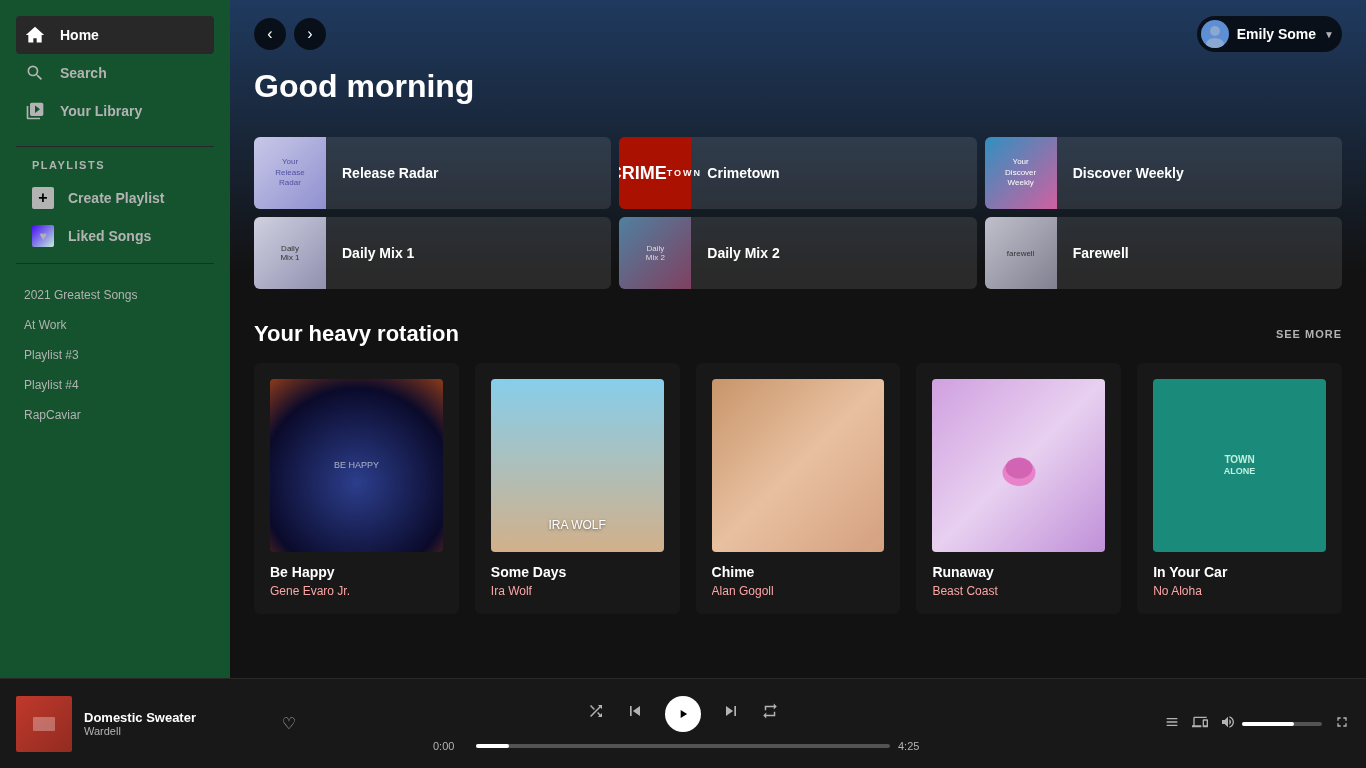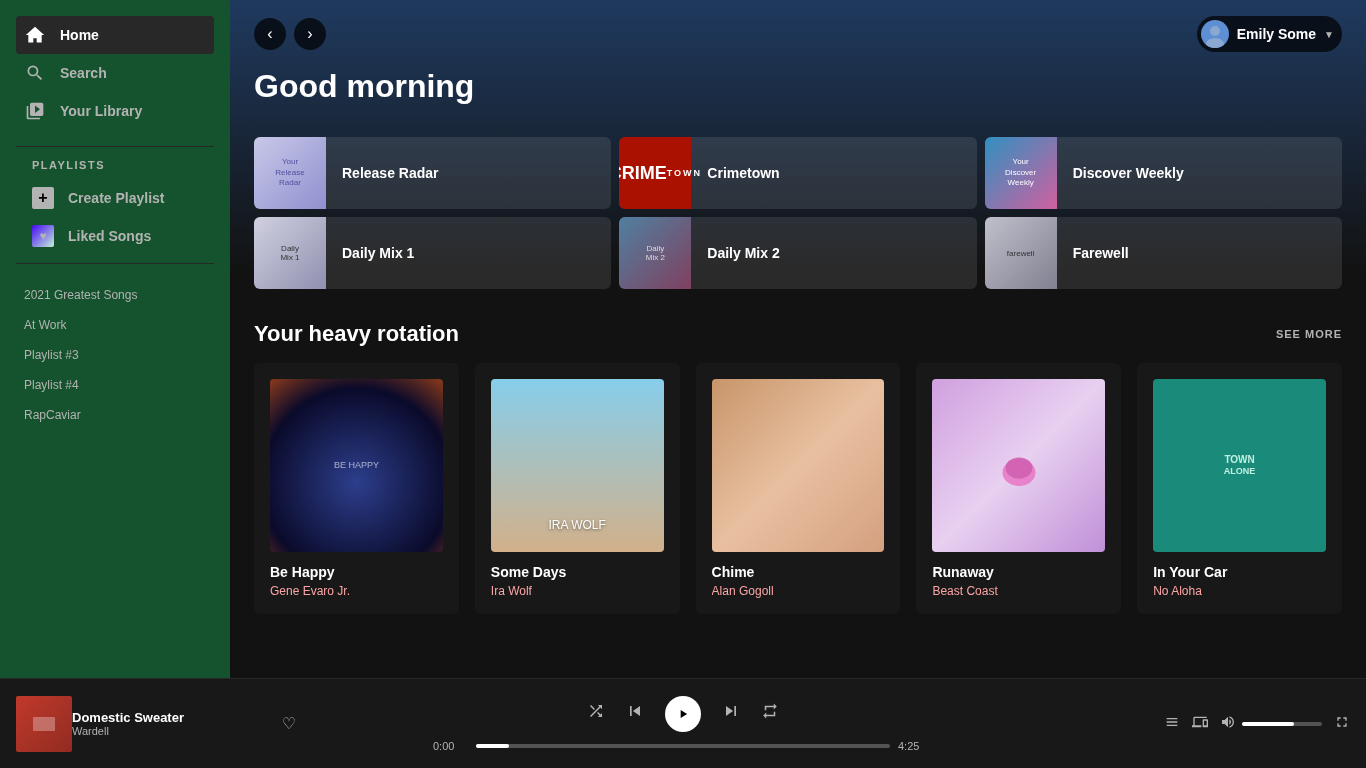--- a/index.html
+++ b/index.html
@@ -273,21 +273,21 @@
       background: #181818;
       border-top: 1px solid #282828;
       display: flex;
       align-items: center;
       padding: 0 16px;
       flex-shrink: 0;
     }
     .player-left {
       display: flex;
       align-items: center;
-      gap: 0;
+      gap: 12px;
       width: 280px;
       flex-shrink: 0;
     }
     .player-thumb {
       width: 56px;
       height: 56px;
       border-radius: 2px;
       background: #c0392b;
       flex-shrink: 0;
       display: flex;

